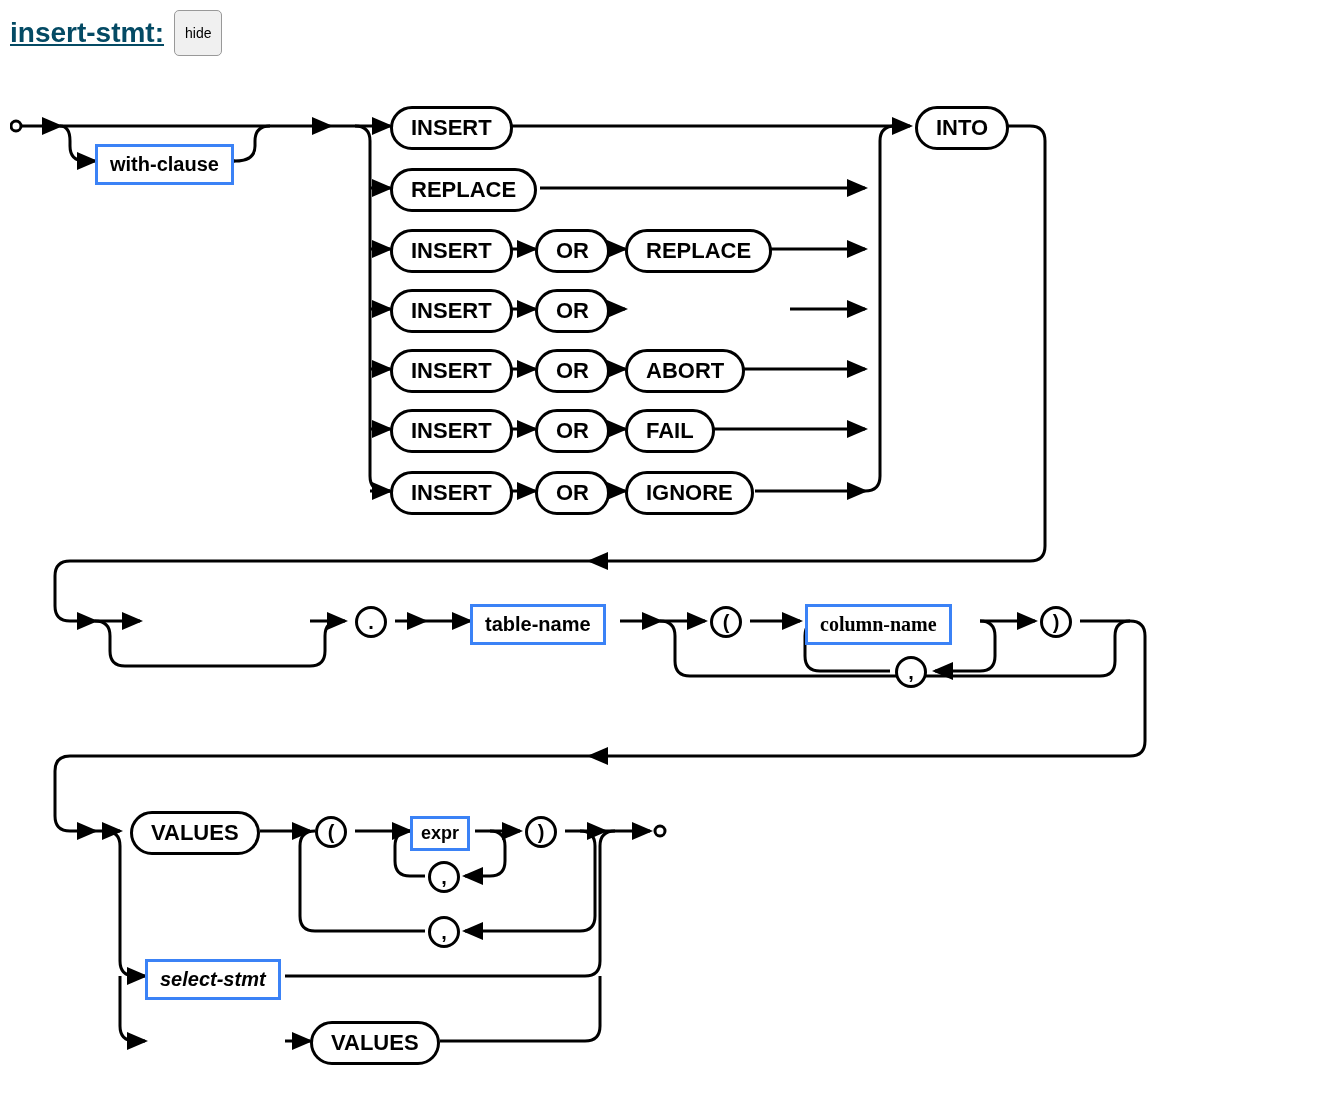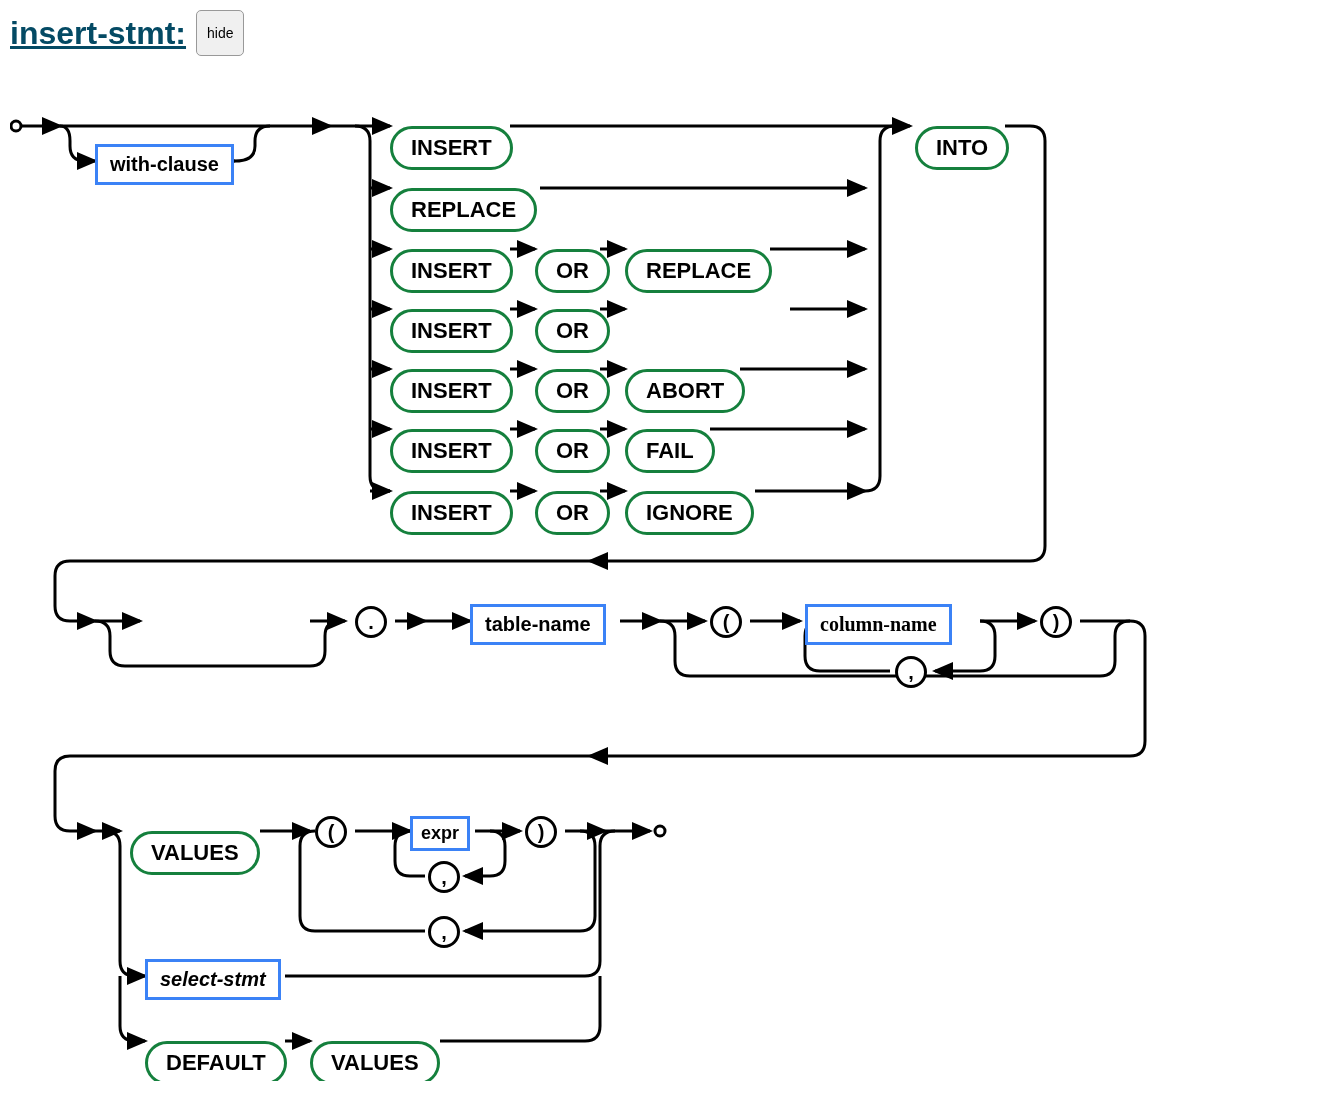--- a/index.html
+++ b/index.html
@@ -8,21 +8,21 @@
     padding: 10px;
     background: #fff;
   }
   .header {
     display: flex;
     align-items: center;
     gap: 10px;
     margin-bottom: 15px;
   }
   .title {
-    font-size: 32px;
+    font-size: 28px;
     font-weight: bold;
     color: #044a64;
     text-decoration: underline;
     cursor: pointer;
   }
   .hide-btn {
     font-size: 14px;
     padding: 14px 10px;
     border: 1px solid #999;
     border-radius: 5px;
@@ -38,23 +38,22 @@
     position: absolute;
     font-family: Helvetica, Arial, sans-serif;
     font-weight: bold;
     font-size: 22px;
     padding: 6px 18px;
     background: #fff;
     text-align: center;
     white-space: nowrap;
   }
   .node.terminal {
-    border: 3px solid #15803d;
+    border: 3px solid #000000;
     border-radius: 22px;
-    margin-top: 20px;
   }
   .node.rule {
     border: 3px solid #3b82f6;
     border-radius: 0;
     font-size: 20px;
     padding: 6px 12px;
   }
   .node.punct {
     border: 3px solid #000;
     border-radius: 50%;
@@ -228,16 +227,15 @@
 <div class="node punct" style="left:885px; top:585px;">,</div>
 
 <div class="node terminal" style="left:120px; top:740px;">VALUES</div>
 <div class="node punct" style="left:305px; top:745px;">(</div>
 <div class="node rule" style="left:400px; top:745px; font-size:18px; padding:4px 8px;">expr</div>
 <div class="node punct" style="left:515px; top:745px;">)</div>
 <div class="node punct" style="left:418px; top:790px;">,</div>
 <div class="node punct" style="left:418px; top:845px;">,</div>
 
 <div class="node rule" style="left:135px; top:888px;font-style:italic;">select-stmt</div>
-<div class="node terminal" style="left:135px; top:950px;">DEFAULT</div>
 <div class="node terminal" style="left:300px; top:950px;">VALUES</div>
 
 </div>
 
 </body></html>

